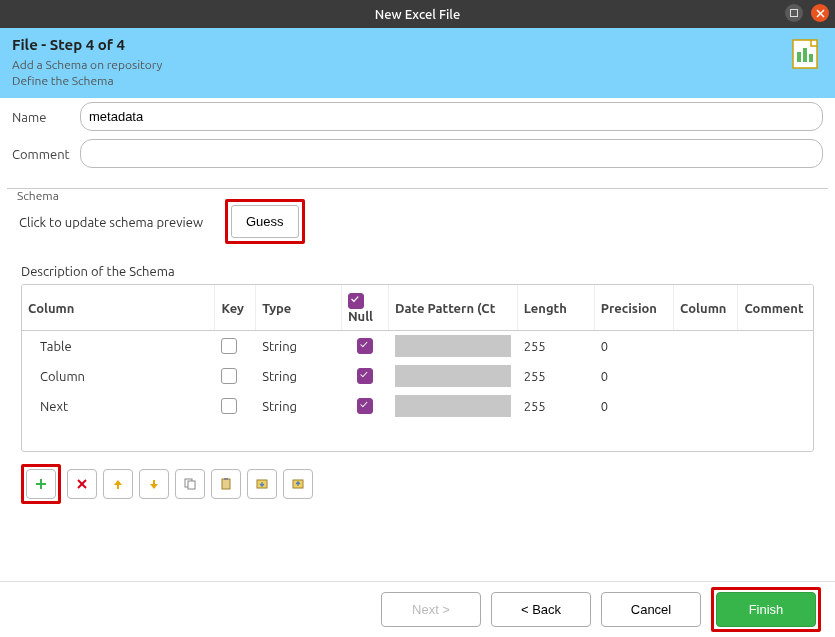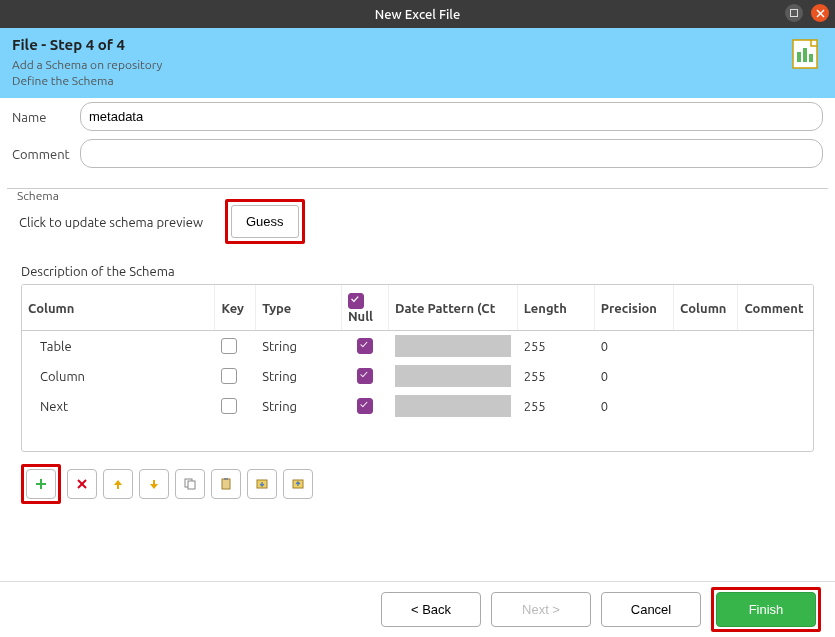--- a/index.html
+++ b/index.html
@@ -230,19 +230,19 @@
     <button class="tb-btn">
       <svg width="14" height="14" viewBox="0 0 14 14">
           <rect x="2" y="3" width="10" height="8" fill="#f0d060" stroke="#a08030"></rect>
           <path d="M7 9 L7 5 M5 7 L7 5 L9 7" fill="none" stroke="#5080c0" stroke-width="1.3"></path>
         </svg>
     </button>
   </div>
 </div>
 
 <div class="footer">
+  <button class="nav-btn disabled">Next &gt;</button>
   <button class="nav-btn">&lt; Back</button>
-  <button class="nav-btn disabled">Next &gt;</button>
   <button class="nav-btn">Cancel</button>
   <span class="finish-highlight">
     <button class="nav-btn finish">Finish</button>
   </span>
 </div>
 
 </body></html>

